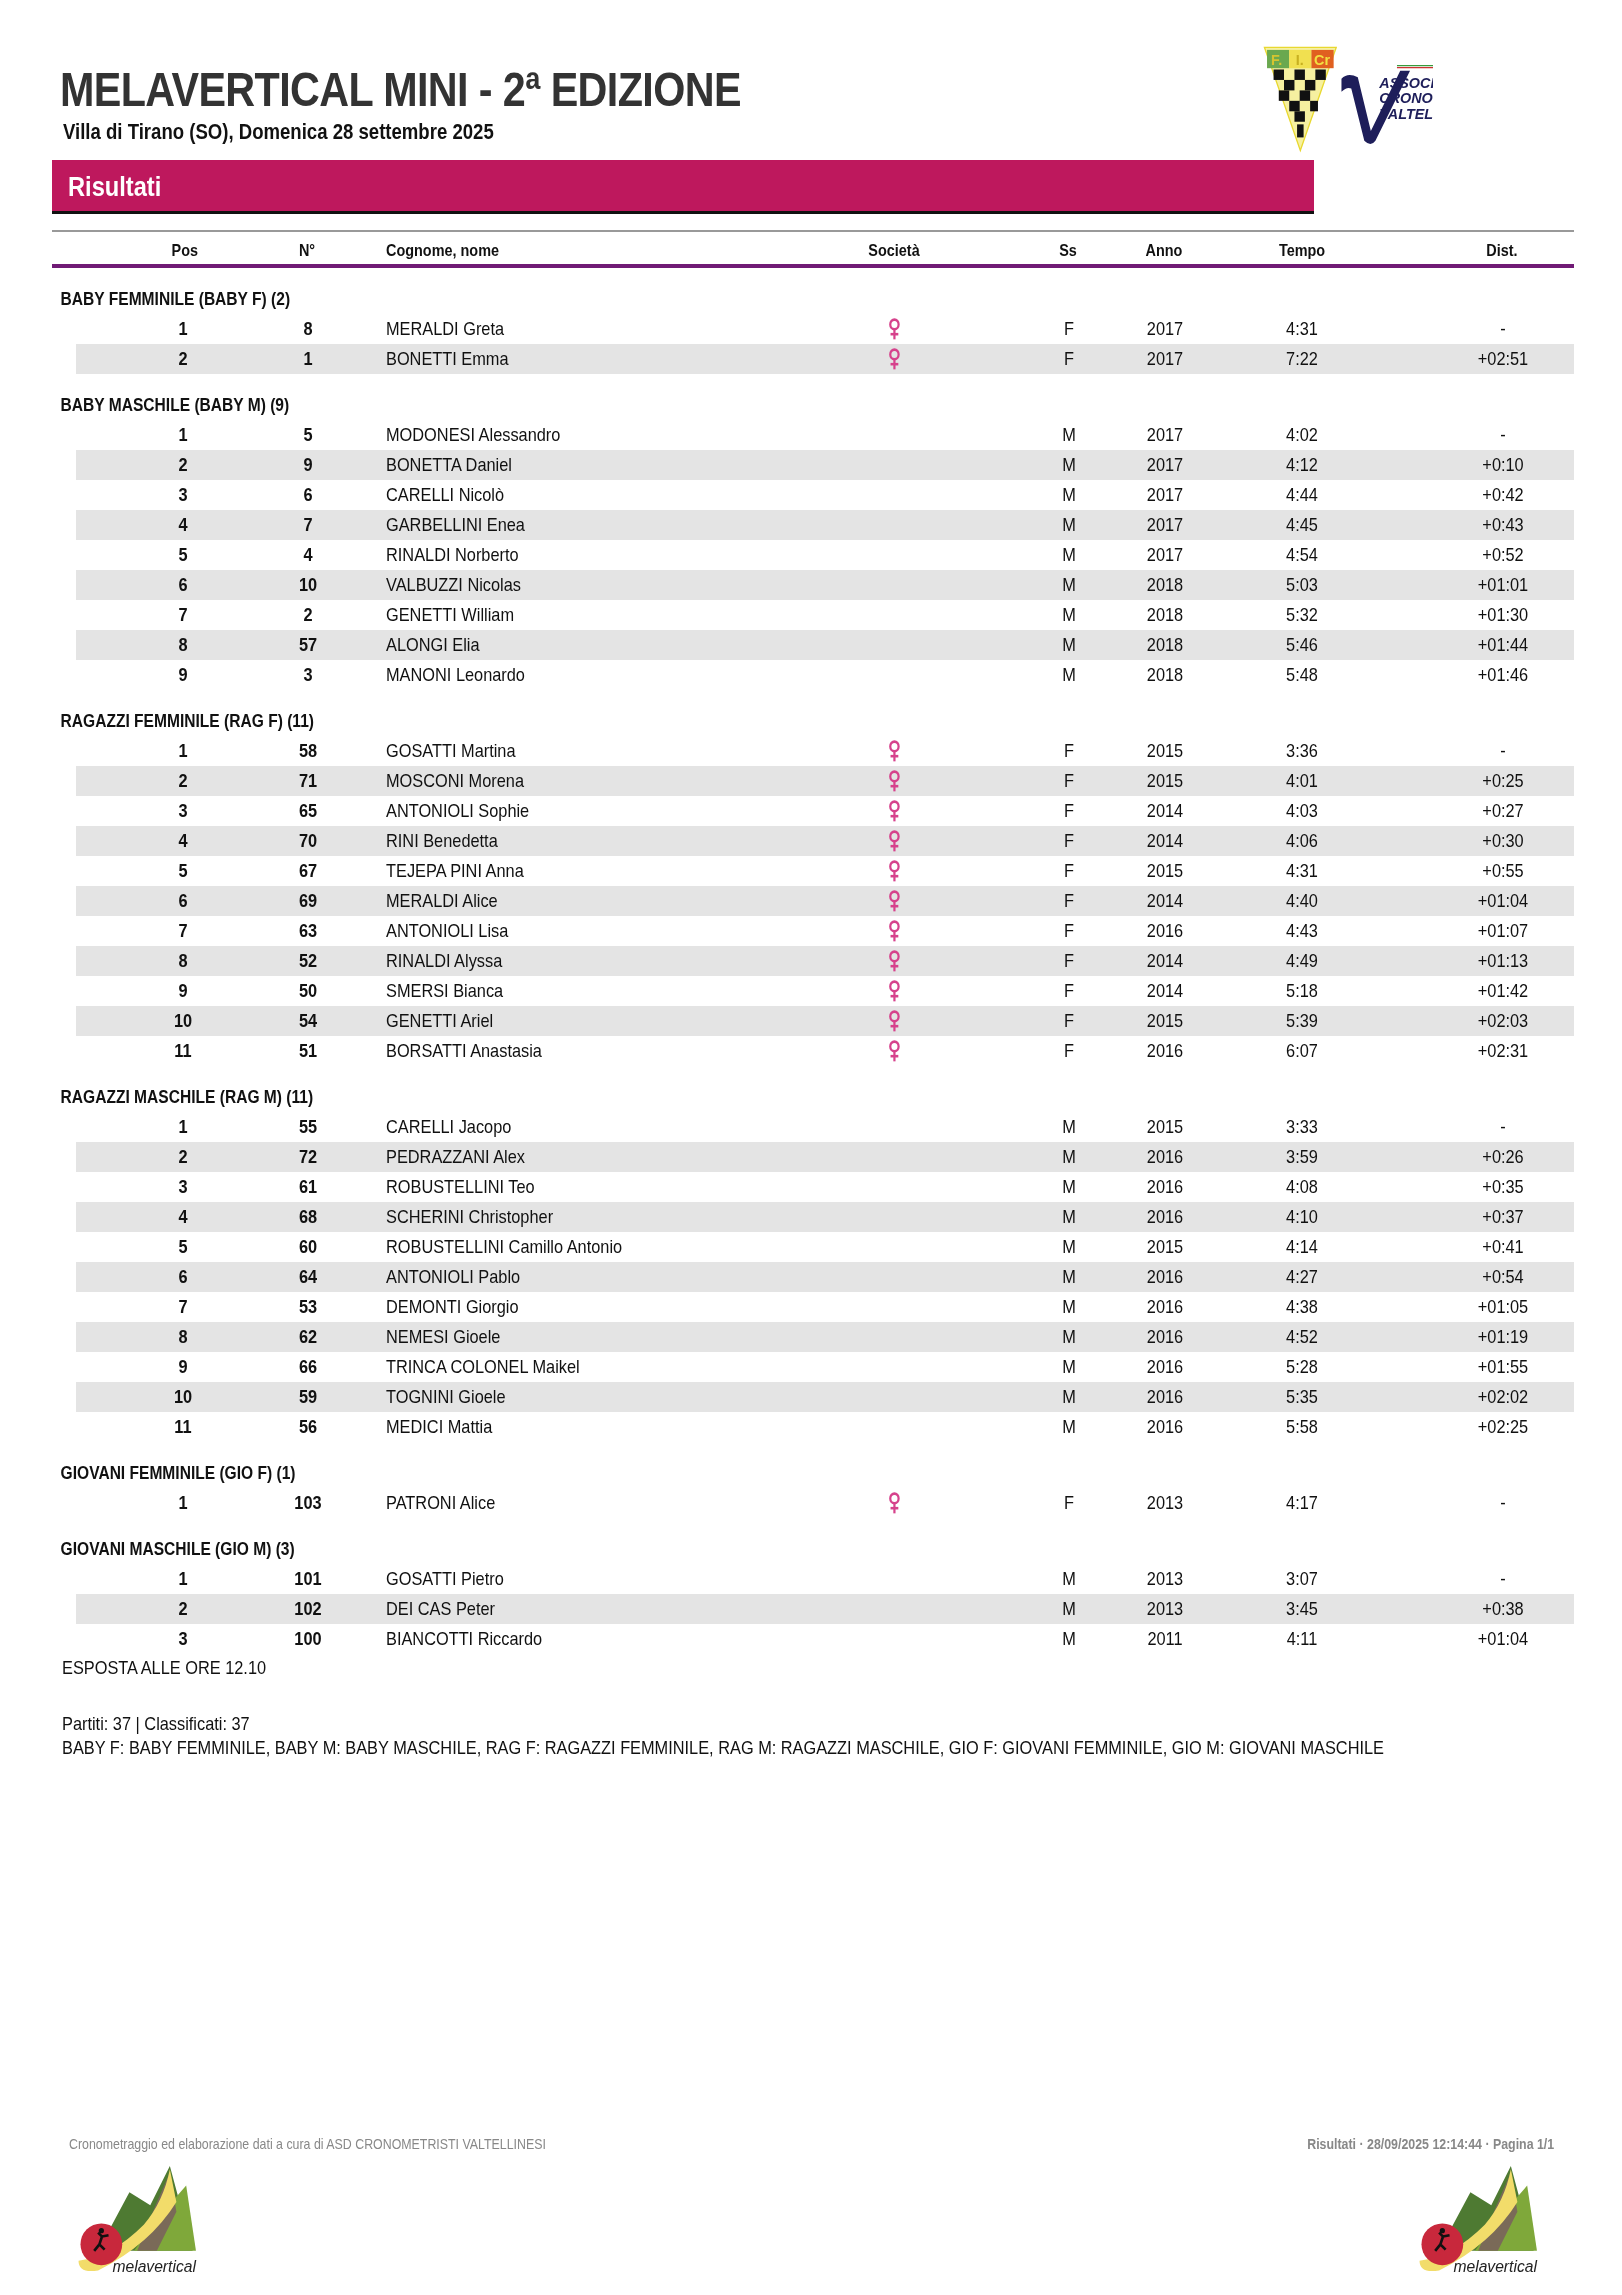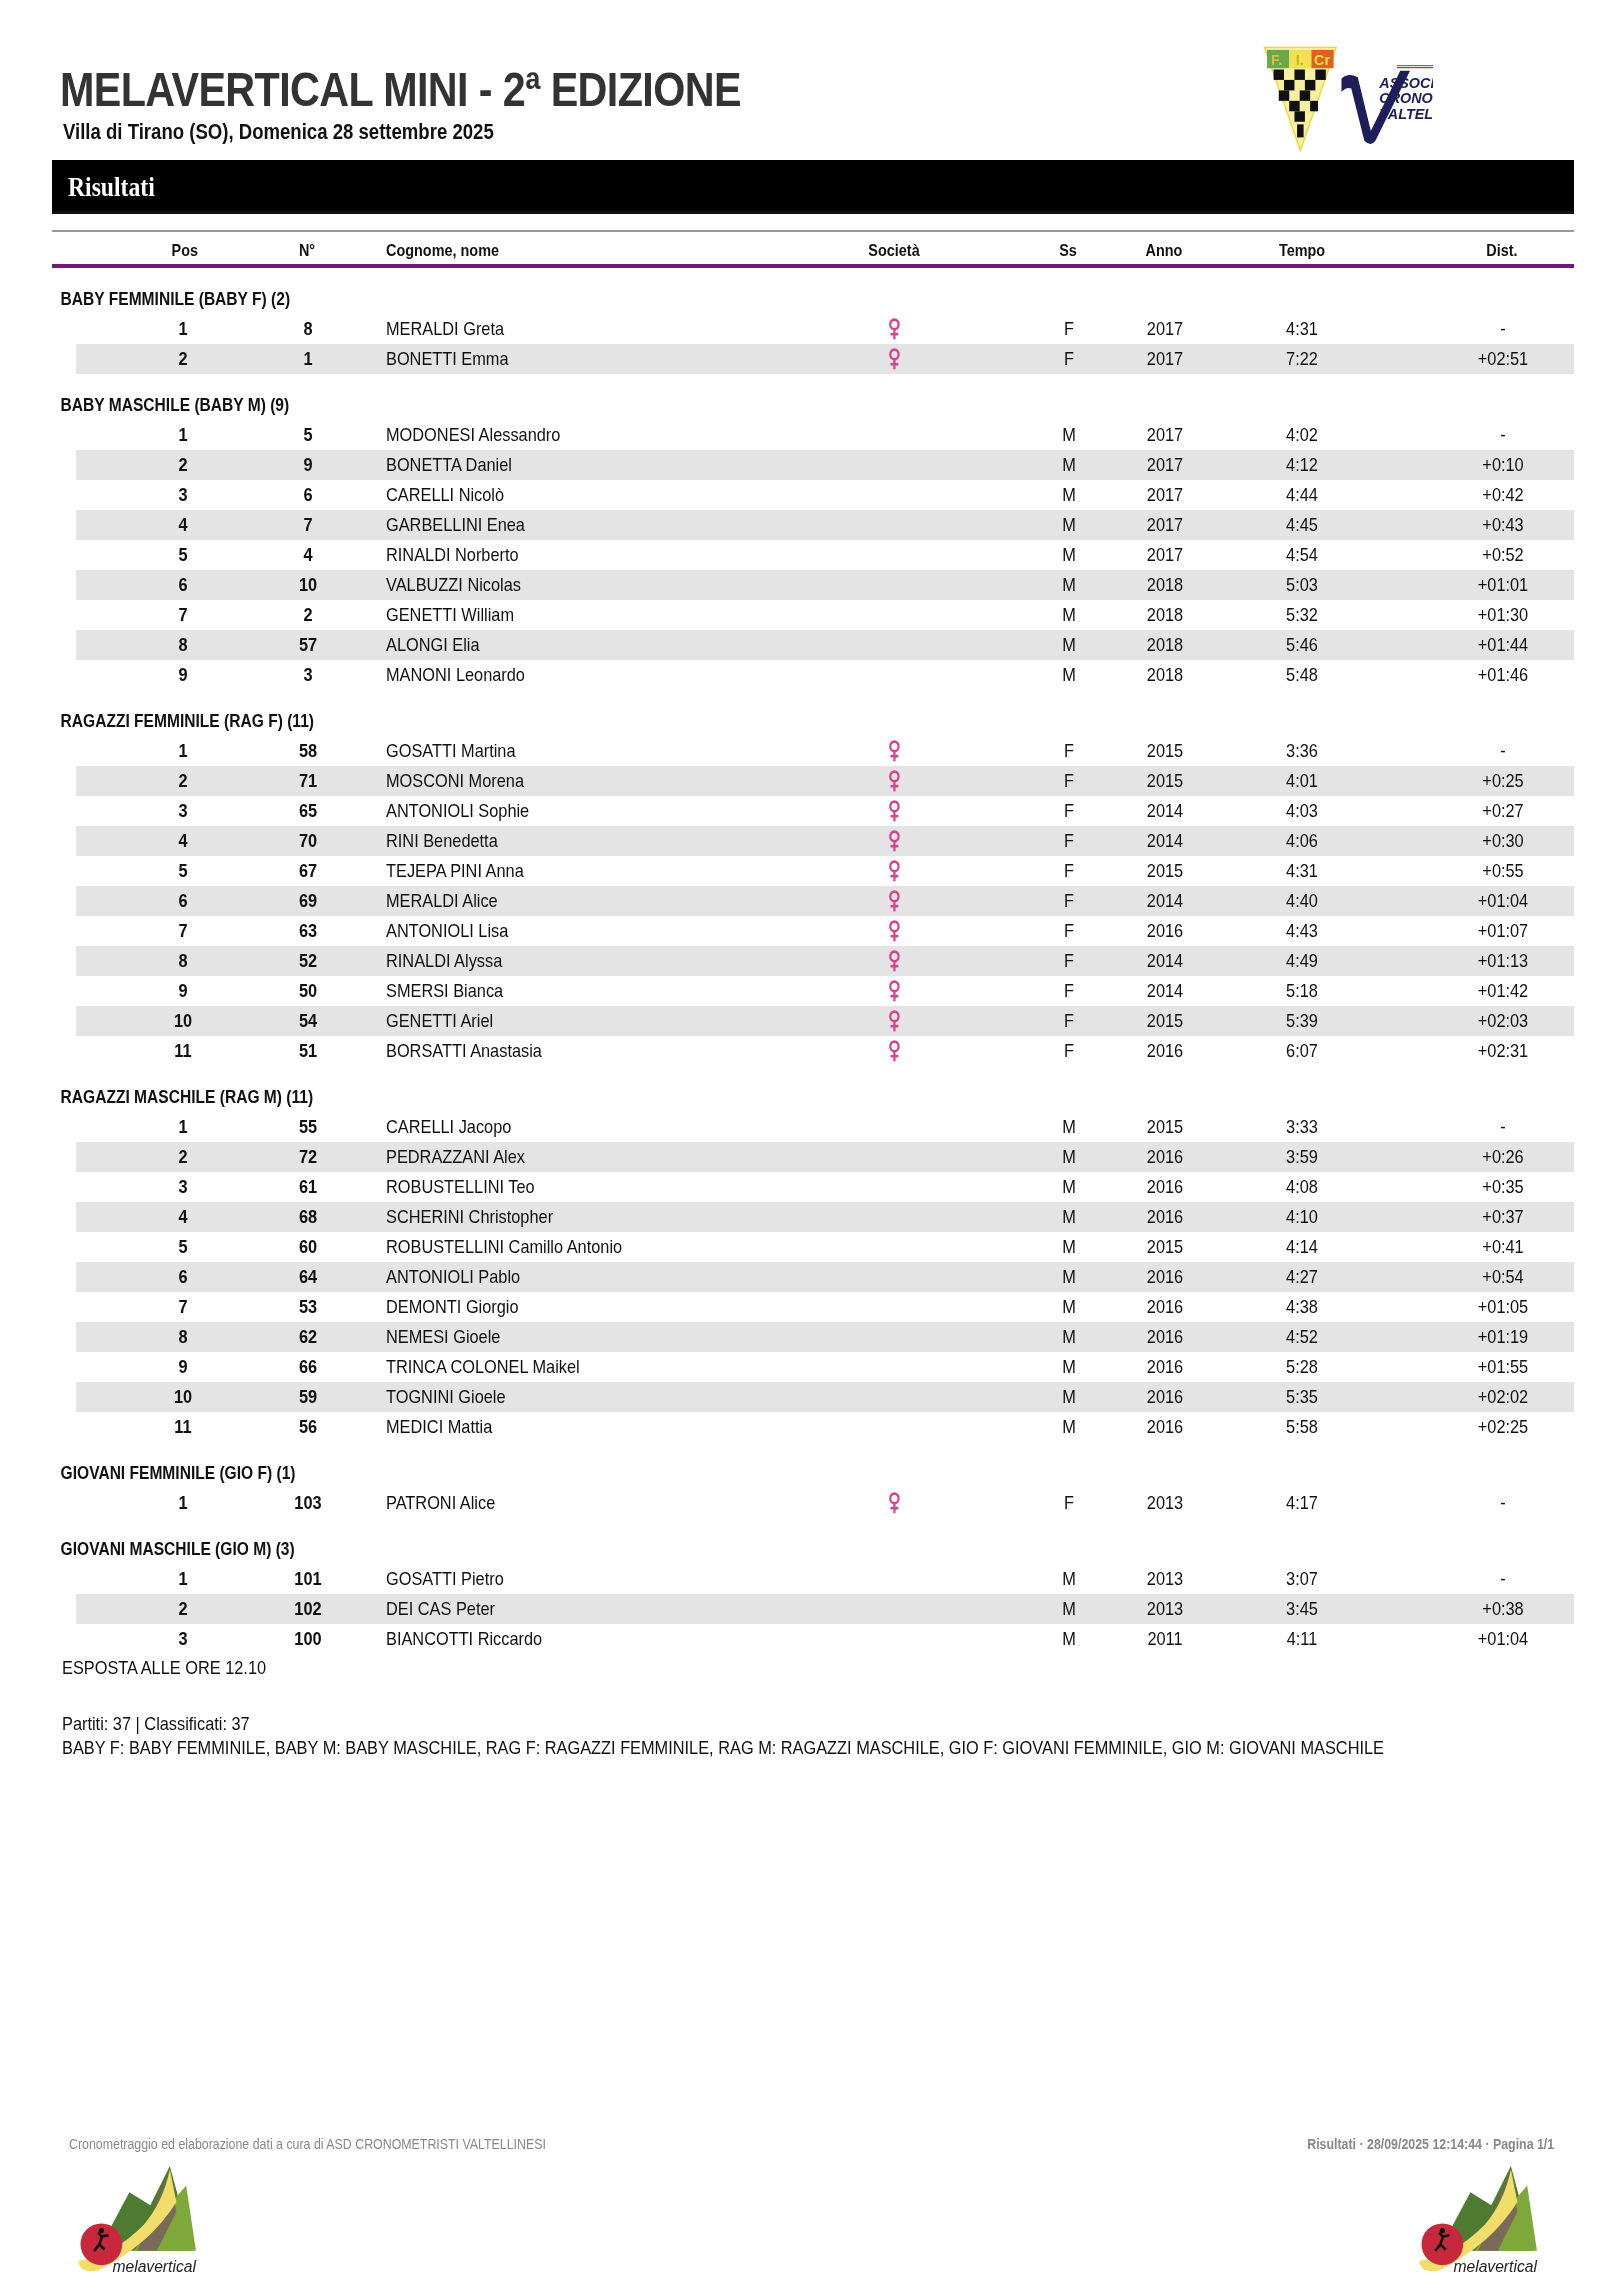--- a/index.html
+++ b/index.html
@@ -4,21 +4,21 @@
 <style>
   * { box-sizing: border-box; margin: 0; padding: 0; }
   html, body { width: 1623px; height: 2295px; background: #ffffff; }
   body { position: relative; font-family: "Liberation Sans", sans-serif; color: #111; overflow: hidden; }
 
   .title { position: absolute; left: 60px; top: 62px; font-size: 48px; font-weight: bold; color: #333; letter-spacing: -0.7px; transform: scaleX(0.86); transform-origin: left top; white-space: nowrap; }
   .subtitle { position: absolute; left: 63px; top: 119px; font-size: 21.6px; font-weight: bold; color: #111; transform: scaleX(0.86); transform-origin: left top; white-space: nowrap; }
 
   .logo-fic { position: absolute; left: 1263px; top: 46px; width: 170px; height: 111px; }
 
-  .band { position: absolute; left: 52px; top: 160px; width: 1522px; height: 54px; background: #000000; border-bottom: 3.3px solid #111; font-family: Liberation Serif, serif; }
+  .band { position: absolute; left: 52px; top: 160px; width: 1262px; height: 54px; background: #be185d; border-bottom: 3.3px solid #111; }
   .band-label { position: absolute; left: 15.7px; top: 10.5px; font-size: 27.5px; font-weight: bold; color: #fff; transform: scaleX(0.86); transform-origin: left top; white-space: nowrap; }
 
   .thead { position: absolute; left: 52px; top: 230px; width: 1522px; height: 38px; border-top: 2px solid #999; border-bottom: 4px solid #701a75; }
   .th { position: absolute; top: 9.2px; font-size: 16.4px; font-weight: bold; white-space: nowrap; transform: scaleX(0.88); }
 
   .c-pos { left: 131px; width: 26px; text-align: center; margin-left: -13px; }
   .c-num { left: 255px; width: 52px; text-align: center; margin-left: -26px; }
   .c-name { left: 334px; }
   .c-soc { left: 842px; width: 0; }
   .c-ss { left: 1016px; width: 0; }

